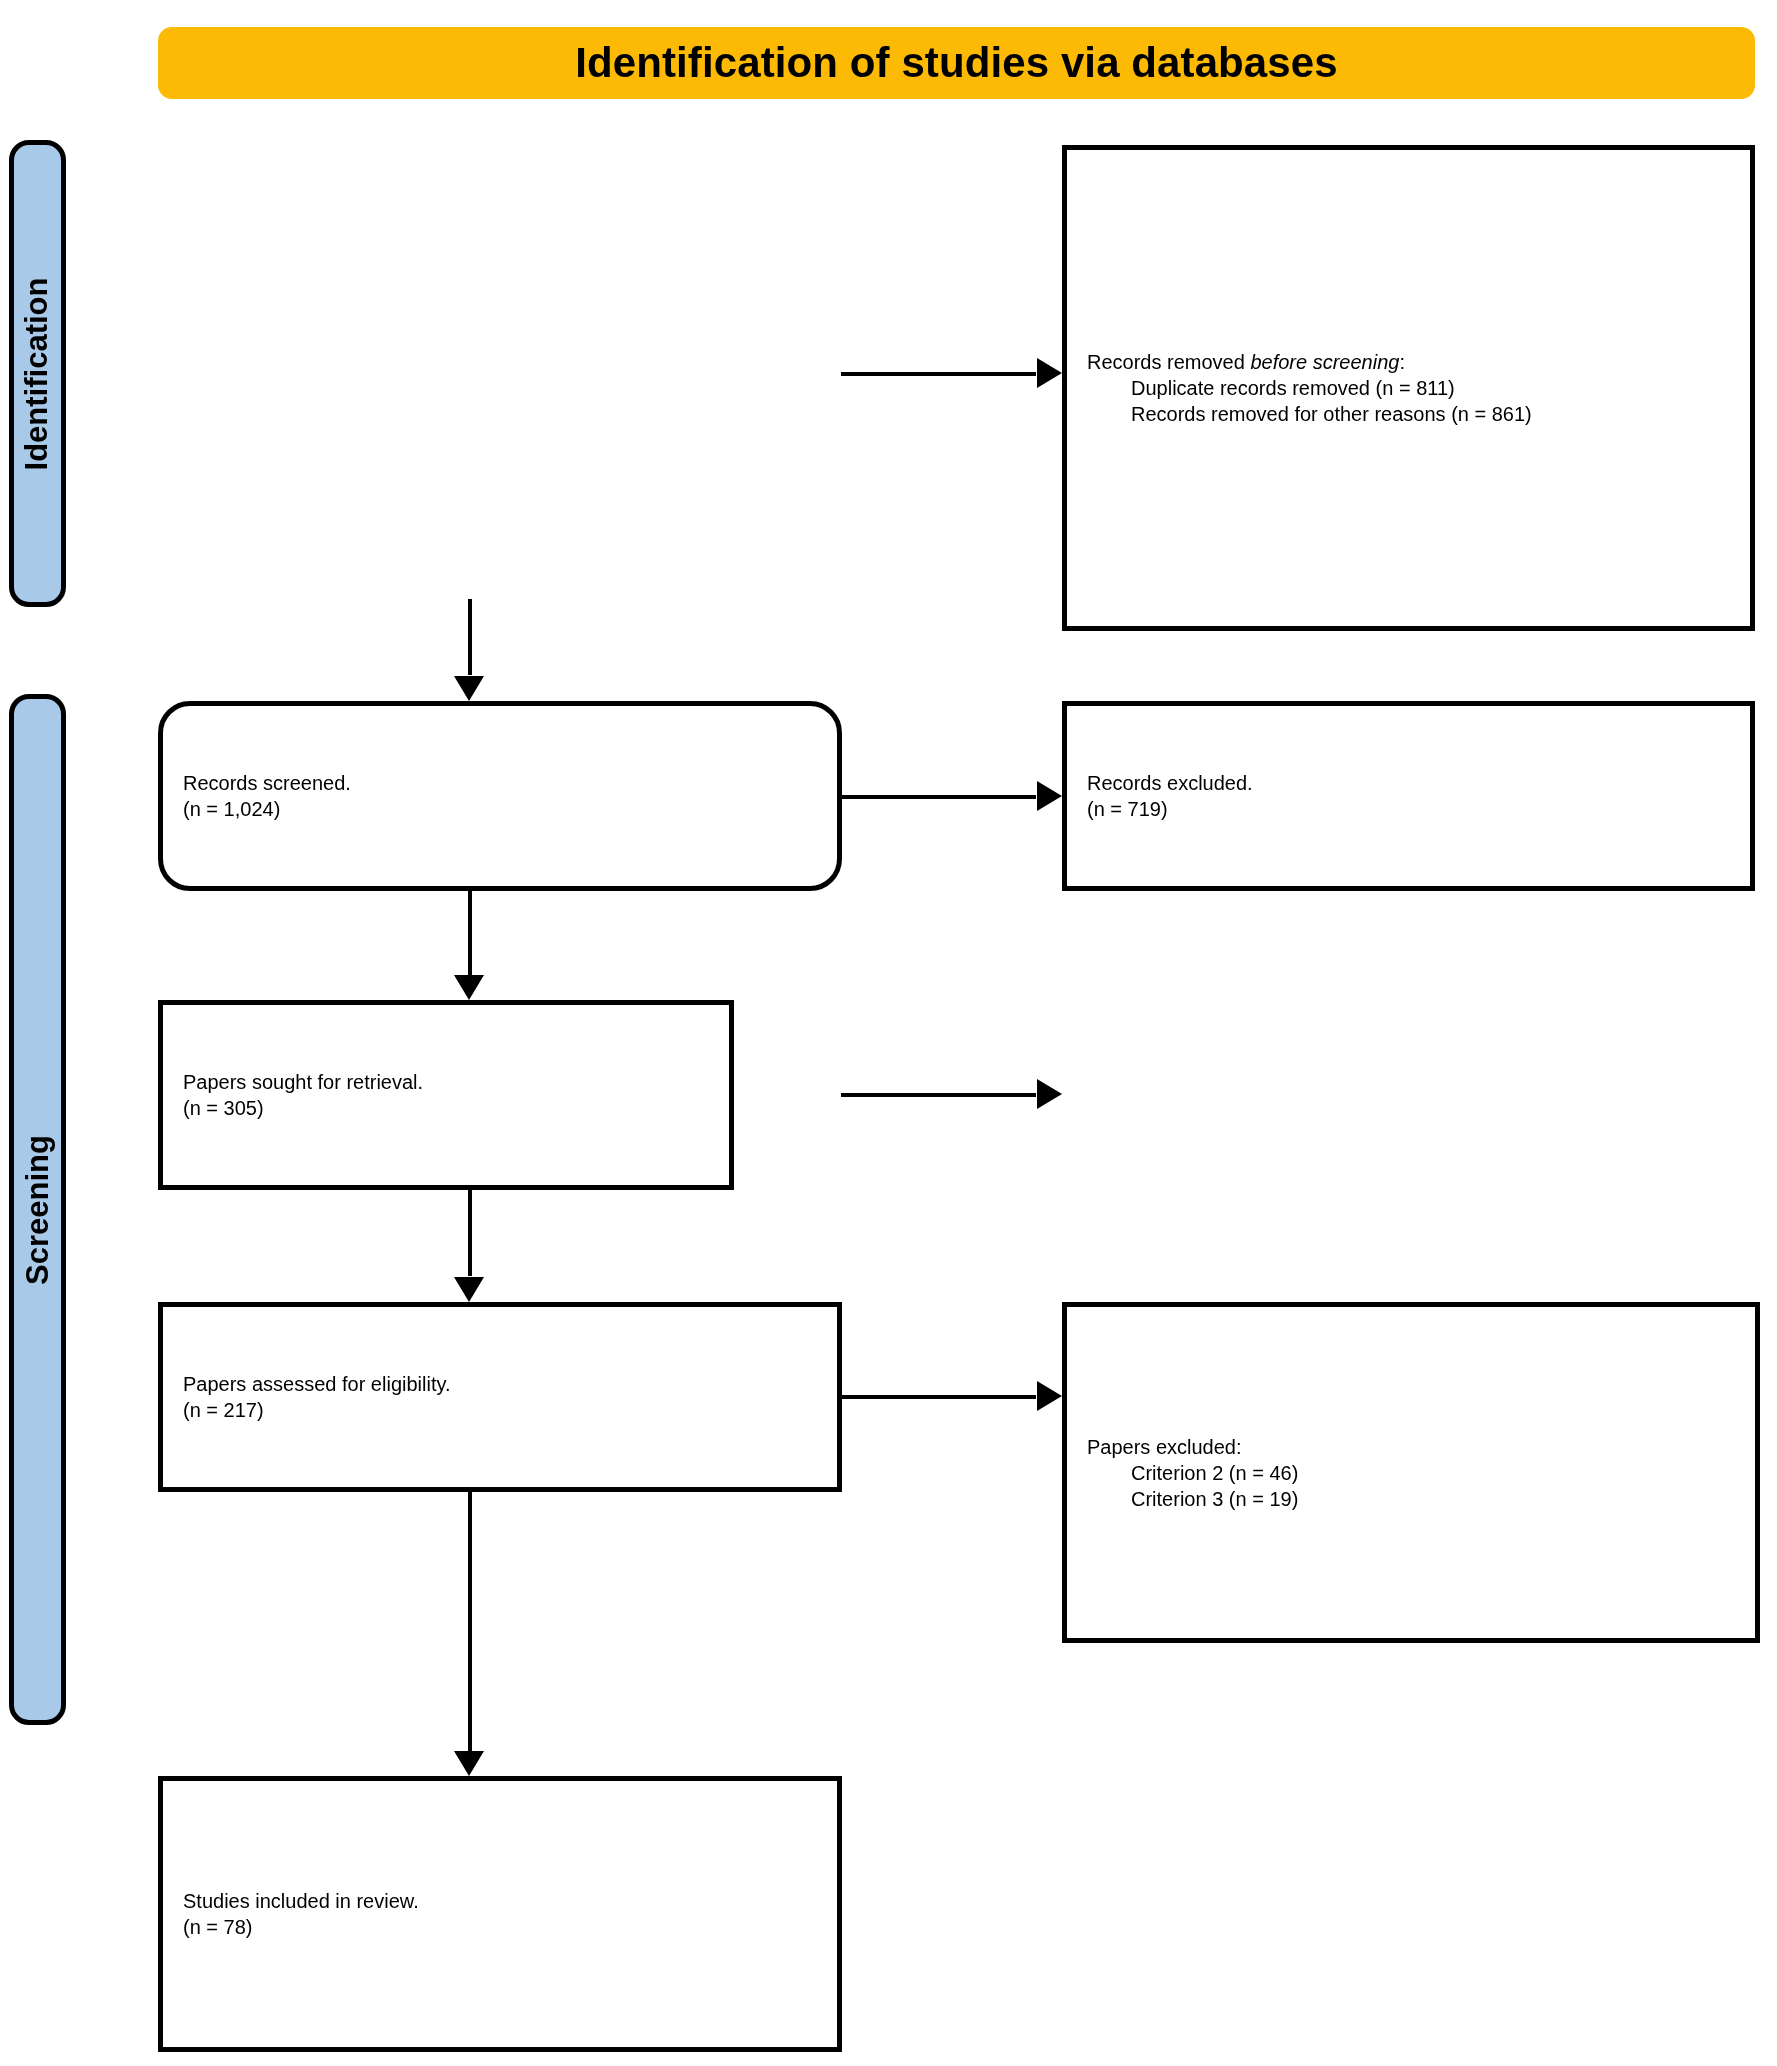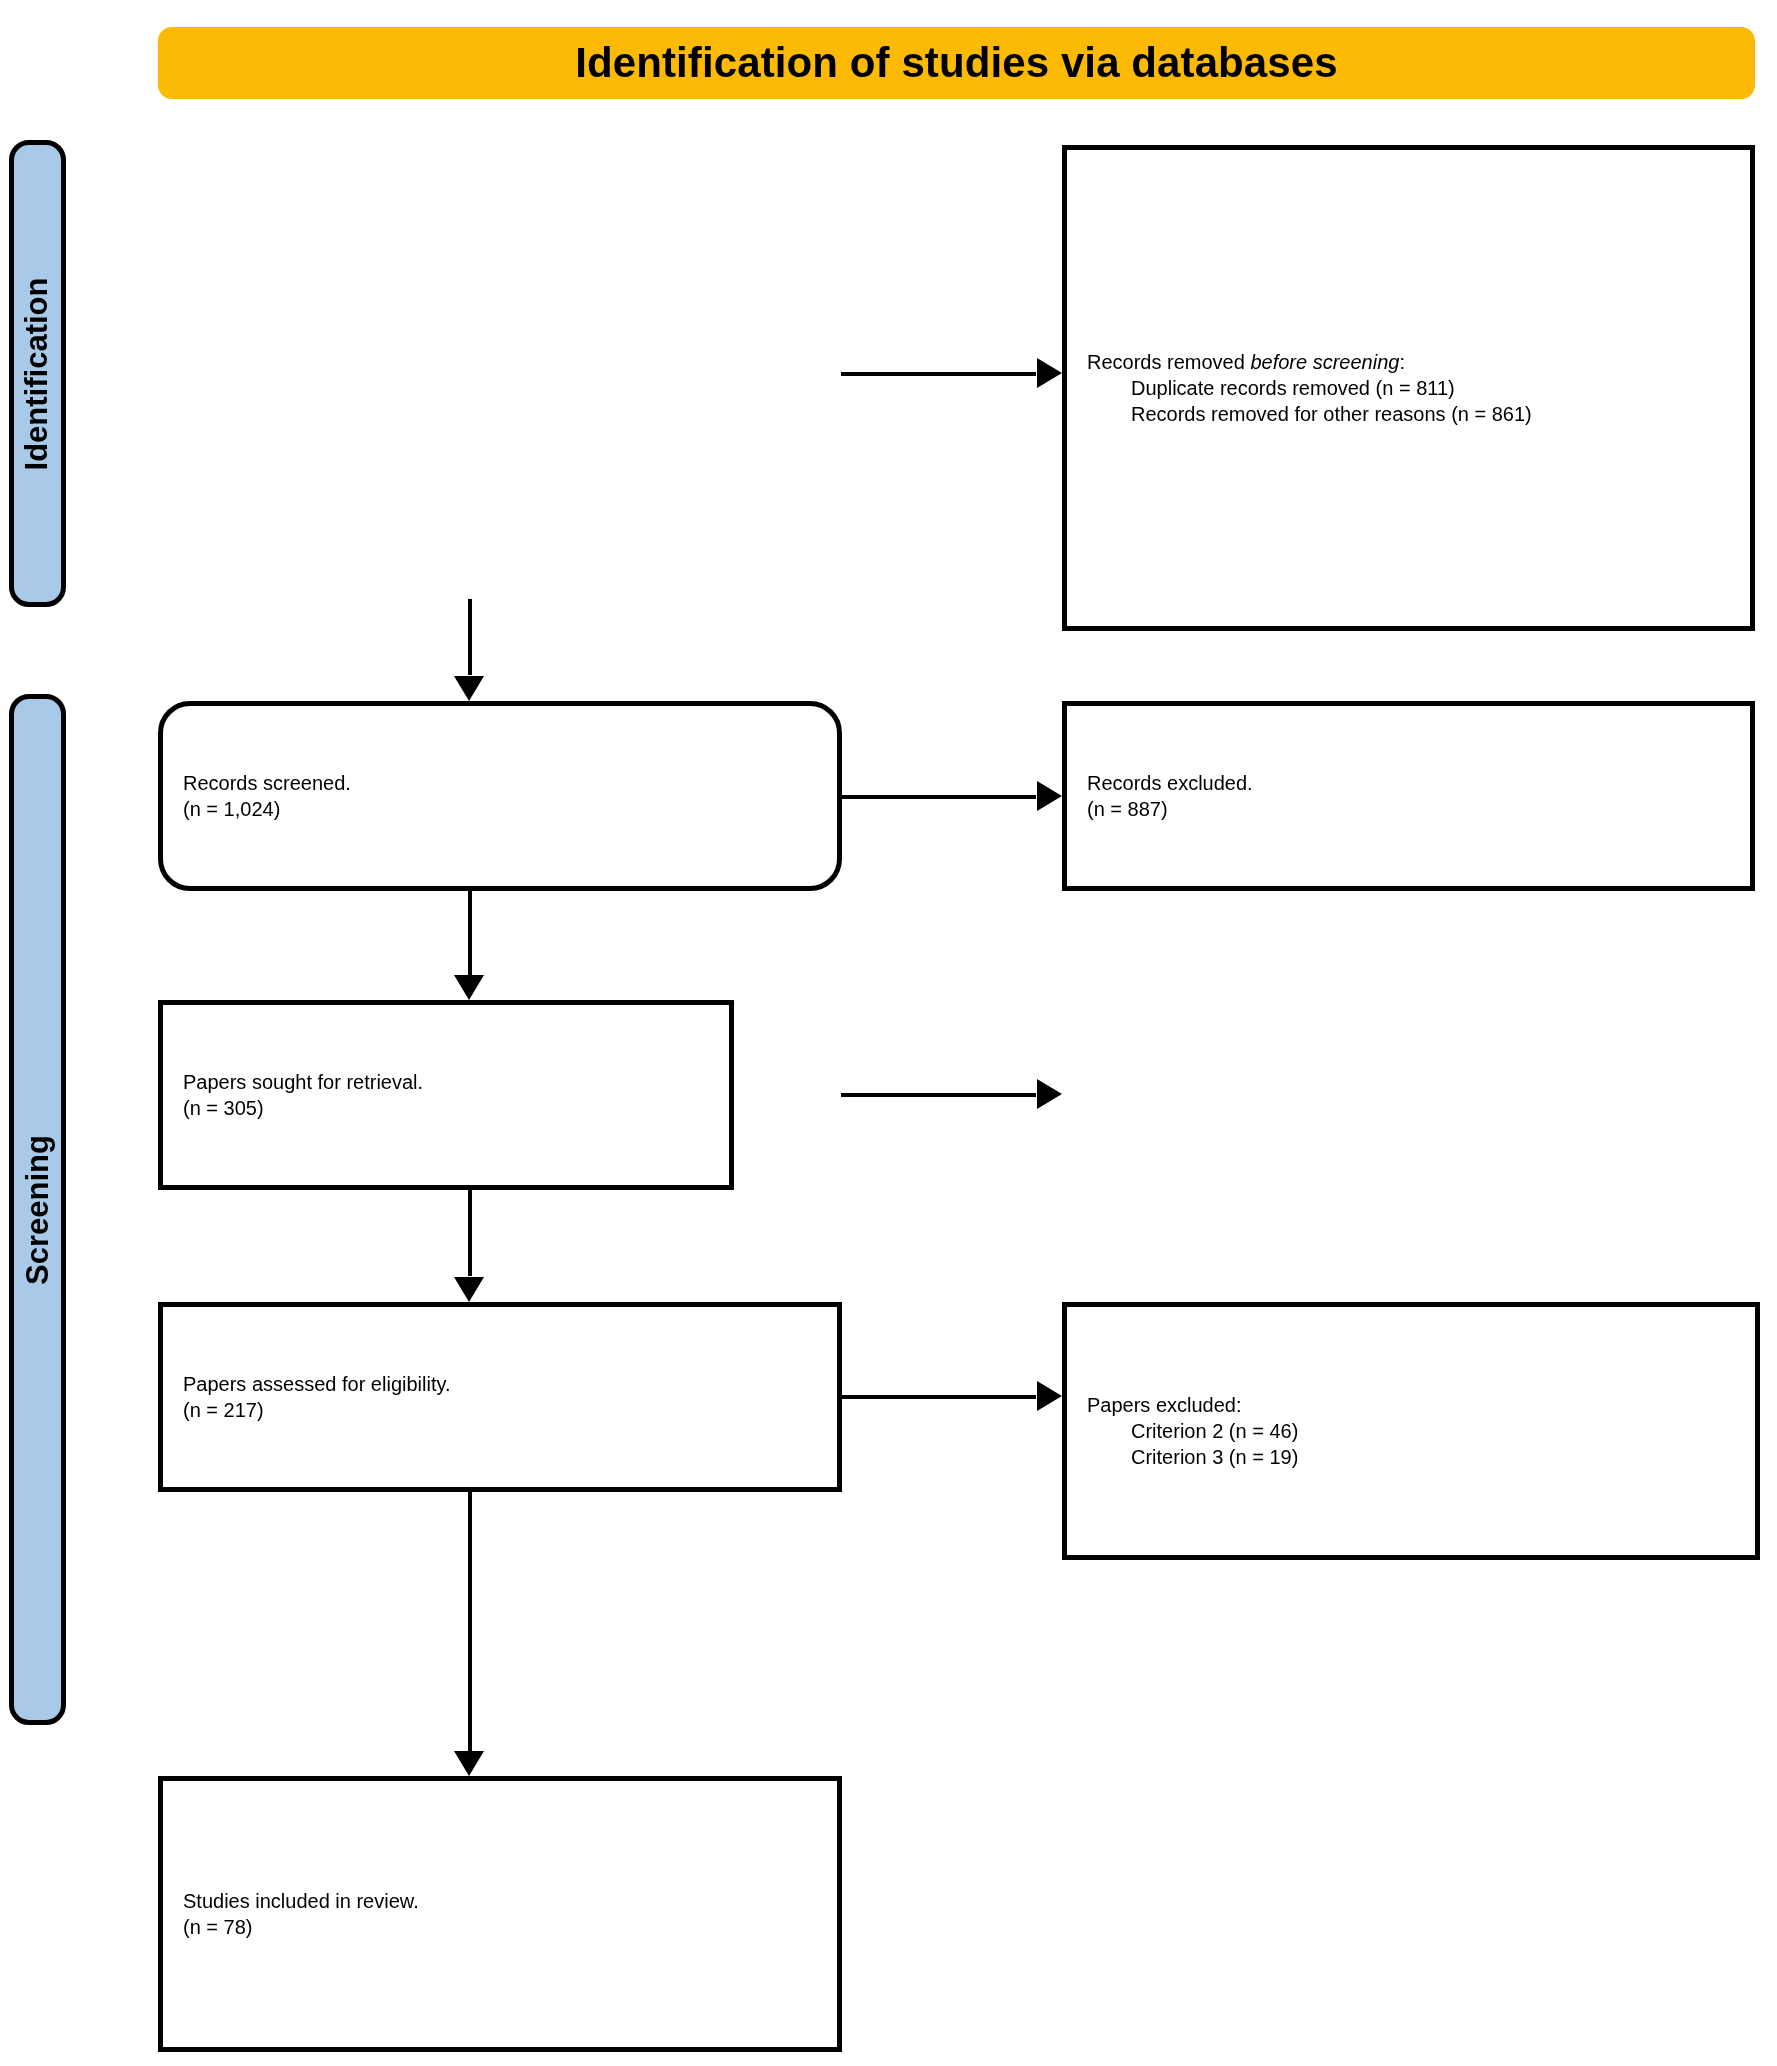--- a/index.html
+++ b/index.html
@@ -104,21 +104,21 @@
   #box-identified      { left: 158px;  top: 149px;  width: 684px;  height: 450px; }
   #box-screened        { left: 158px;  top: 701px;  width: 684px;  height: 190px; border-radius: 32px; }
   #box-sought          { left: 158px;  top: 1000px; width: 576px;  height: 190px; }
   #box-assessed        { left: 158px;  top: 1302px; width: 684px;  height: 190px; }
   #box-included        { left: 158px;  top: 1776px; width: 684px;  height: 276px; }
 
   
   #box-removed-before  { left: 1062px; top: 145px;  width: 693px;  height: 486px; }
   #box-excluded        { left: 1062px; top: 701px;  width: 693px;  height: 190px; }
   #box-not-retrieved   { left: 1062px; top: 1000px; width: 693px;  height: 190px; }
-  #box-papers-excluded { left: 1062px; top: 1302px; width: 698px;  height: 258px; }
+  #box-papers-excluded { left: 1062px; top: 1302px; width: 698px;  height: 341px; }
 
   
   .arrow-h {
     position: absolute;
     height: 31px;
   }
   .arrow-h .shaft {
     position: absolute;
     left: 0;
     top: 13.5px;
@@ -212,21 +212,21 @@
   <div class="box" id="box-screened">
     <div class="box-text">
       <span>Records screened.</span><br>
       <span>(n = 1,024)</span>
     </div>
   </div>
 
   <div class="box" id="box-excluded">
     <div class="box-text">
       <span>Records excluded.</span><br>
-      <span>(n = 887)</span>
+      <span>(n = 719)</span>
     </div>
   </div>
 
   <div class="box" id="box-sought">
     <div class="box-text">
       <span>Papers sought for retrieval.</span><br>
       <span>(n = 305)</span>
     </div>
   </div>
 

